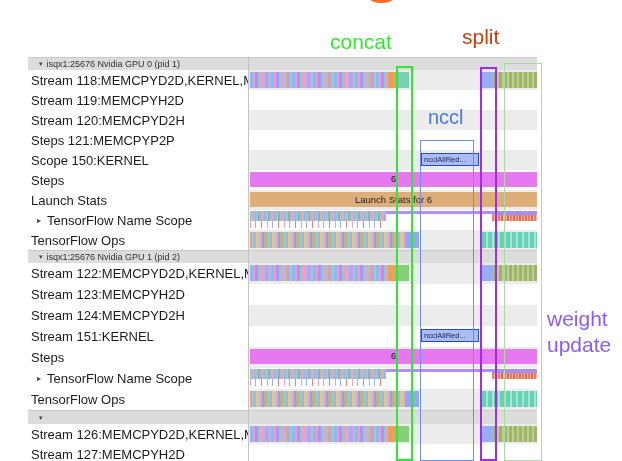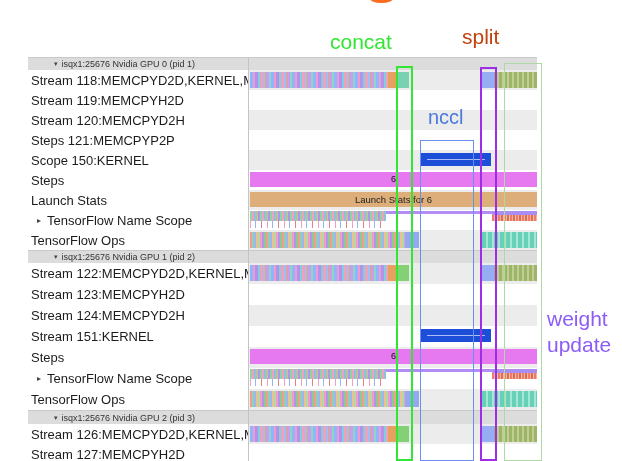--- a/index.html
+++ b/index.html
@@ -2,21 +2,21 @@
 <html><head>
 <meta charset="utf-8">
 <style>
   * { margin:0; padding:0; box-sizing:border-box; }
   html,body { width:622px; height:461px; background:#fff; overflow:hidden;
               font-family:"Liberation Sans", sans-serif; position:relative; }
 
   
   .panel { position:absolute; left:28px; top:57px; width:509px; background:#fff; }
   .sec-header { height:13px; background:#dcdcdc; border-top:1px solid #c9c9c9;
-                display:flex; align-items:center; padding-left:26px;
+                display:flex; align-items:center; padding-left:11px;
                 font-size:9px; color:#333; white-space:nowrap; }
   .sec-header .arr { font-size:7px; margin-right:4px; color:#444; }
   .g2 .sec-header { height:14px; }
 
   .row { display:flex; }
   .g0 .row { height:20px; }
   .g1 .row { height:21px; }
   .g2 .row { height:20px; }
 
   .lbl { width:220px; min-width:220px; background:#fff; overflow:hidden;
@@ -33,22 +33,22 @@
       #b193ea 5px 8px,#7fcfe0 8px 10px,#f0a0bc 10px 13px,#9cc0f4 13px 15px,
       #e8a766 15px 16px,#c79df0 16px 19px,#8fd4c8 19px 21px); }
   .seg-orange { left:140px; width:9px; background:#e5a160; }
   .seg-c      { left:149px; width:12px; }
   .teal-c  .seg-c { background:#78d2b2; }
   .green-c .seg-c { background:#84d074; }
   .seg-blue   { left:233px; width:13px; background:#97aef5; }
   .seg-olive  { left:246px; width:43px;
     background:repeating-linear-gradient(90deg,#9fb468 0 3px,#bdd092 3px 5px); }
 
-  .kernel-bar { position:absolute; left:173px; top:3px; width:70px; height:13px;
-    background:#adbcf4; border:6px solid #1d4ed8; font-size:7.5px; color:#15226b;
+  .kernel-bar { position:absolute; left:173px; top:3px; width:58px; height:13px;
+    background:#adbcf4; border:1px solid #1d4ed8; font-size:7.5px; color:#15226b;
     line-height:11px; padding-left:2px; white-space:nowrap; overflow:hidden; }
 
   .steps-bar { position:absolute; left:2px; top:2px; width:287px; height:15px;
     background:#e678f0; font-size:9px; color:#111; text-align:center;
     line-height:15px; }
   .launch-bar { position:absolute; left:2px; top:2px; width:287px; height:15px;
     background:#ddae79; font-size:9.5px; color:#222; text-align:center;
     line-height:15px; white-space:nowrap; overflow:hidden; }
 
   .tfns-line { position:absolute; left:2px; top:1px; width:287px; height:3px;
@@ -243,21 +243,20 @@
         <div class="tfops-dense"></div>
         <div class="tfops-blue"></div>
         <div class="tfops-teal"></div>
       </div>
     </div>
   </div>
 
   <div class="g2">
     <div class="sec-header">
       <span class="arr">▾</span>
-      <span>isqx1:25676 Nvidia GPU 2 (pid 3)</span>
     </div>
 
     <div class="row stripe green-c">
       <div class="lbl">Stream 126:MEMCPYD2D,KERNEL,MI</div>
       <div class="track">
         <div class="seg seg-dense"></div>
         <div class="seg seg-orange"></div>
         <div class="seg seg-c"></div>
         <div class="seg seg-blue"></div>
         <div class="seg seg-olive"></div>

